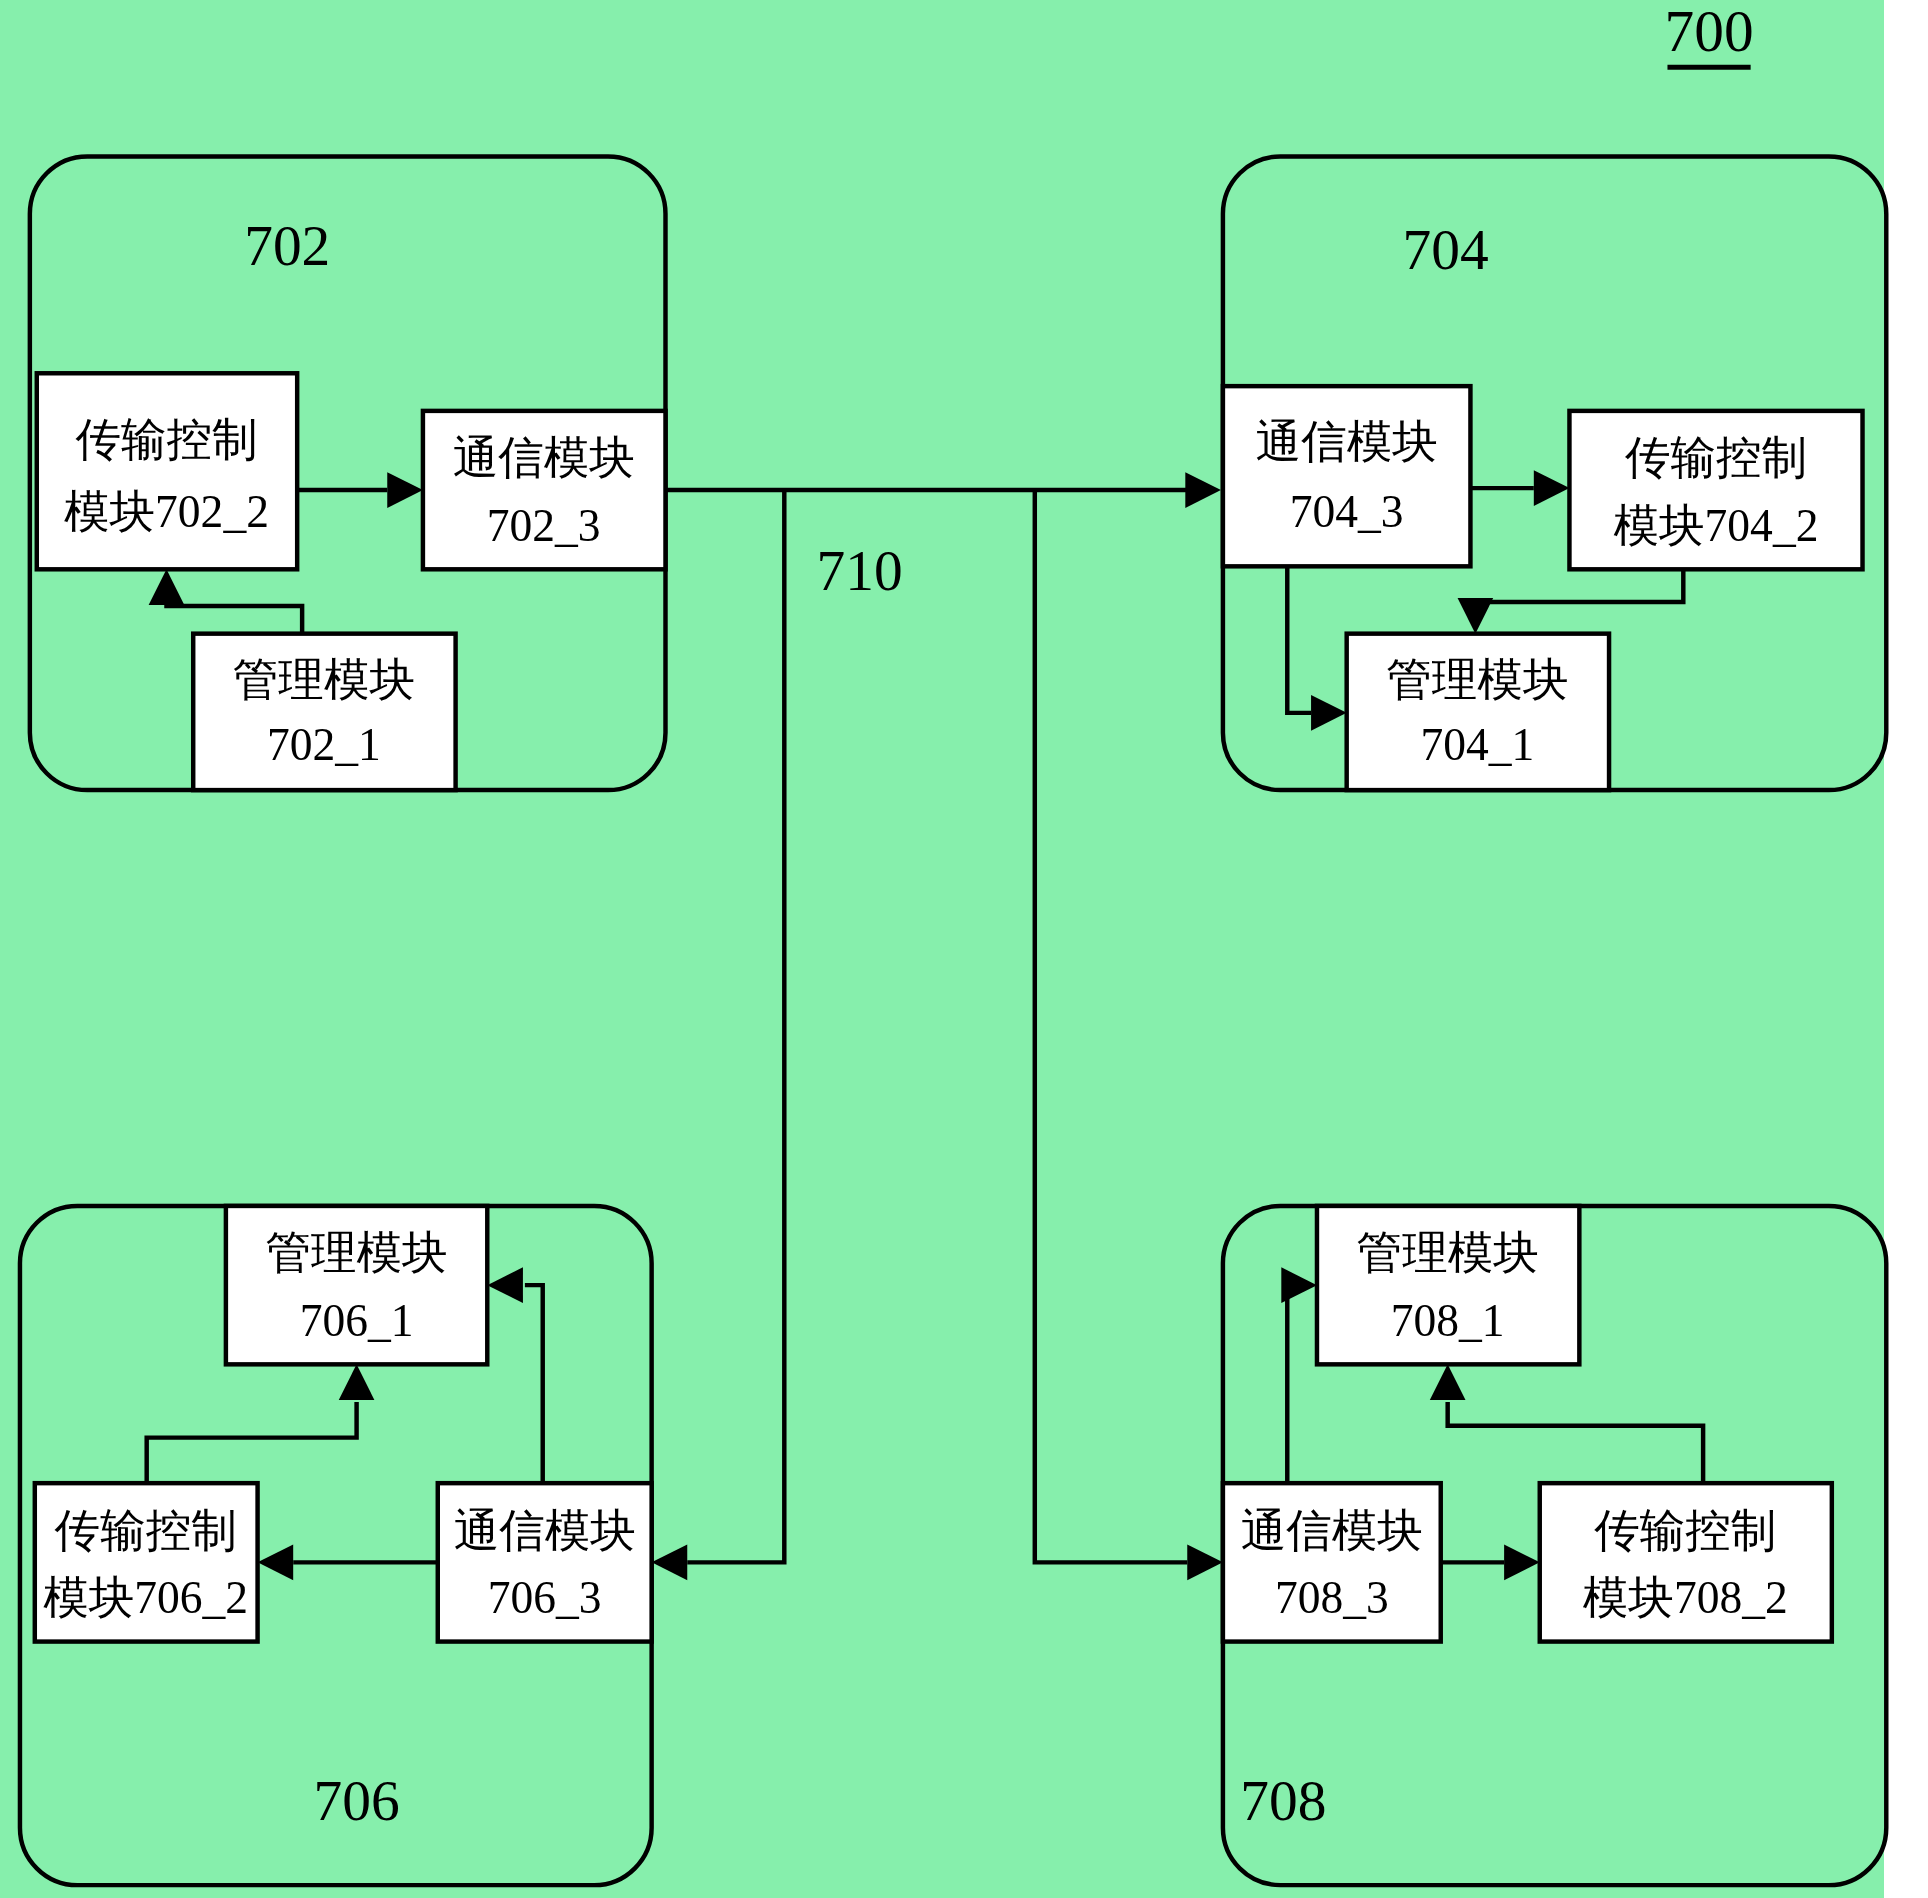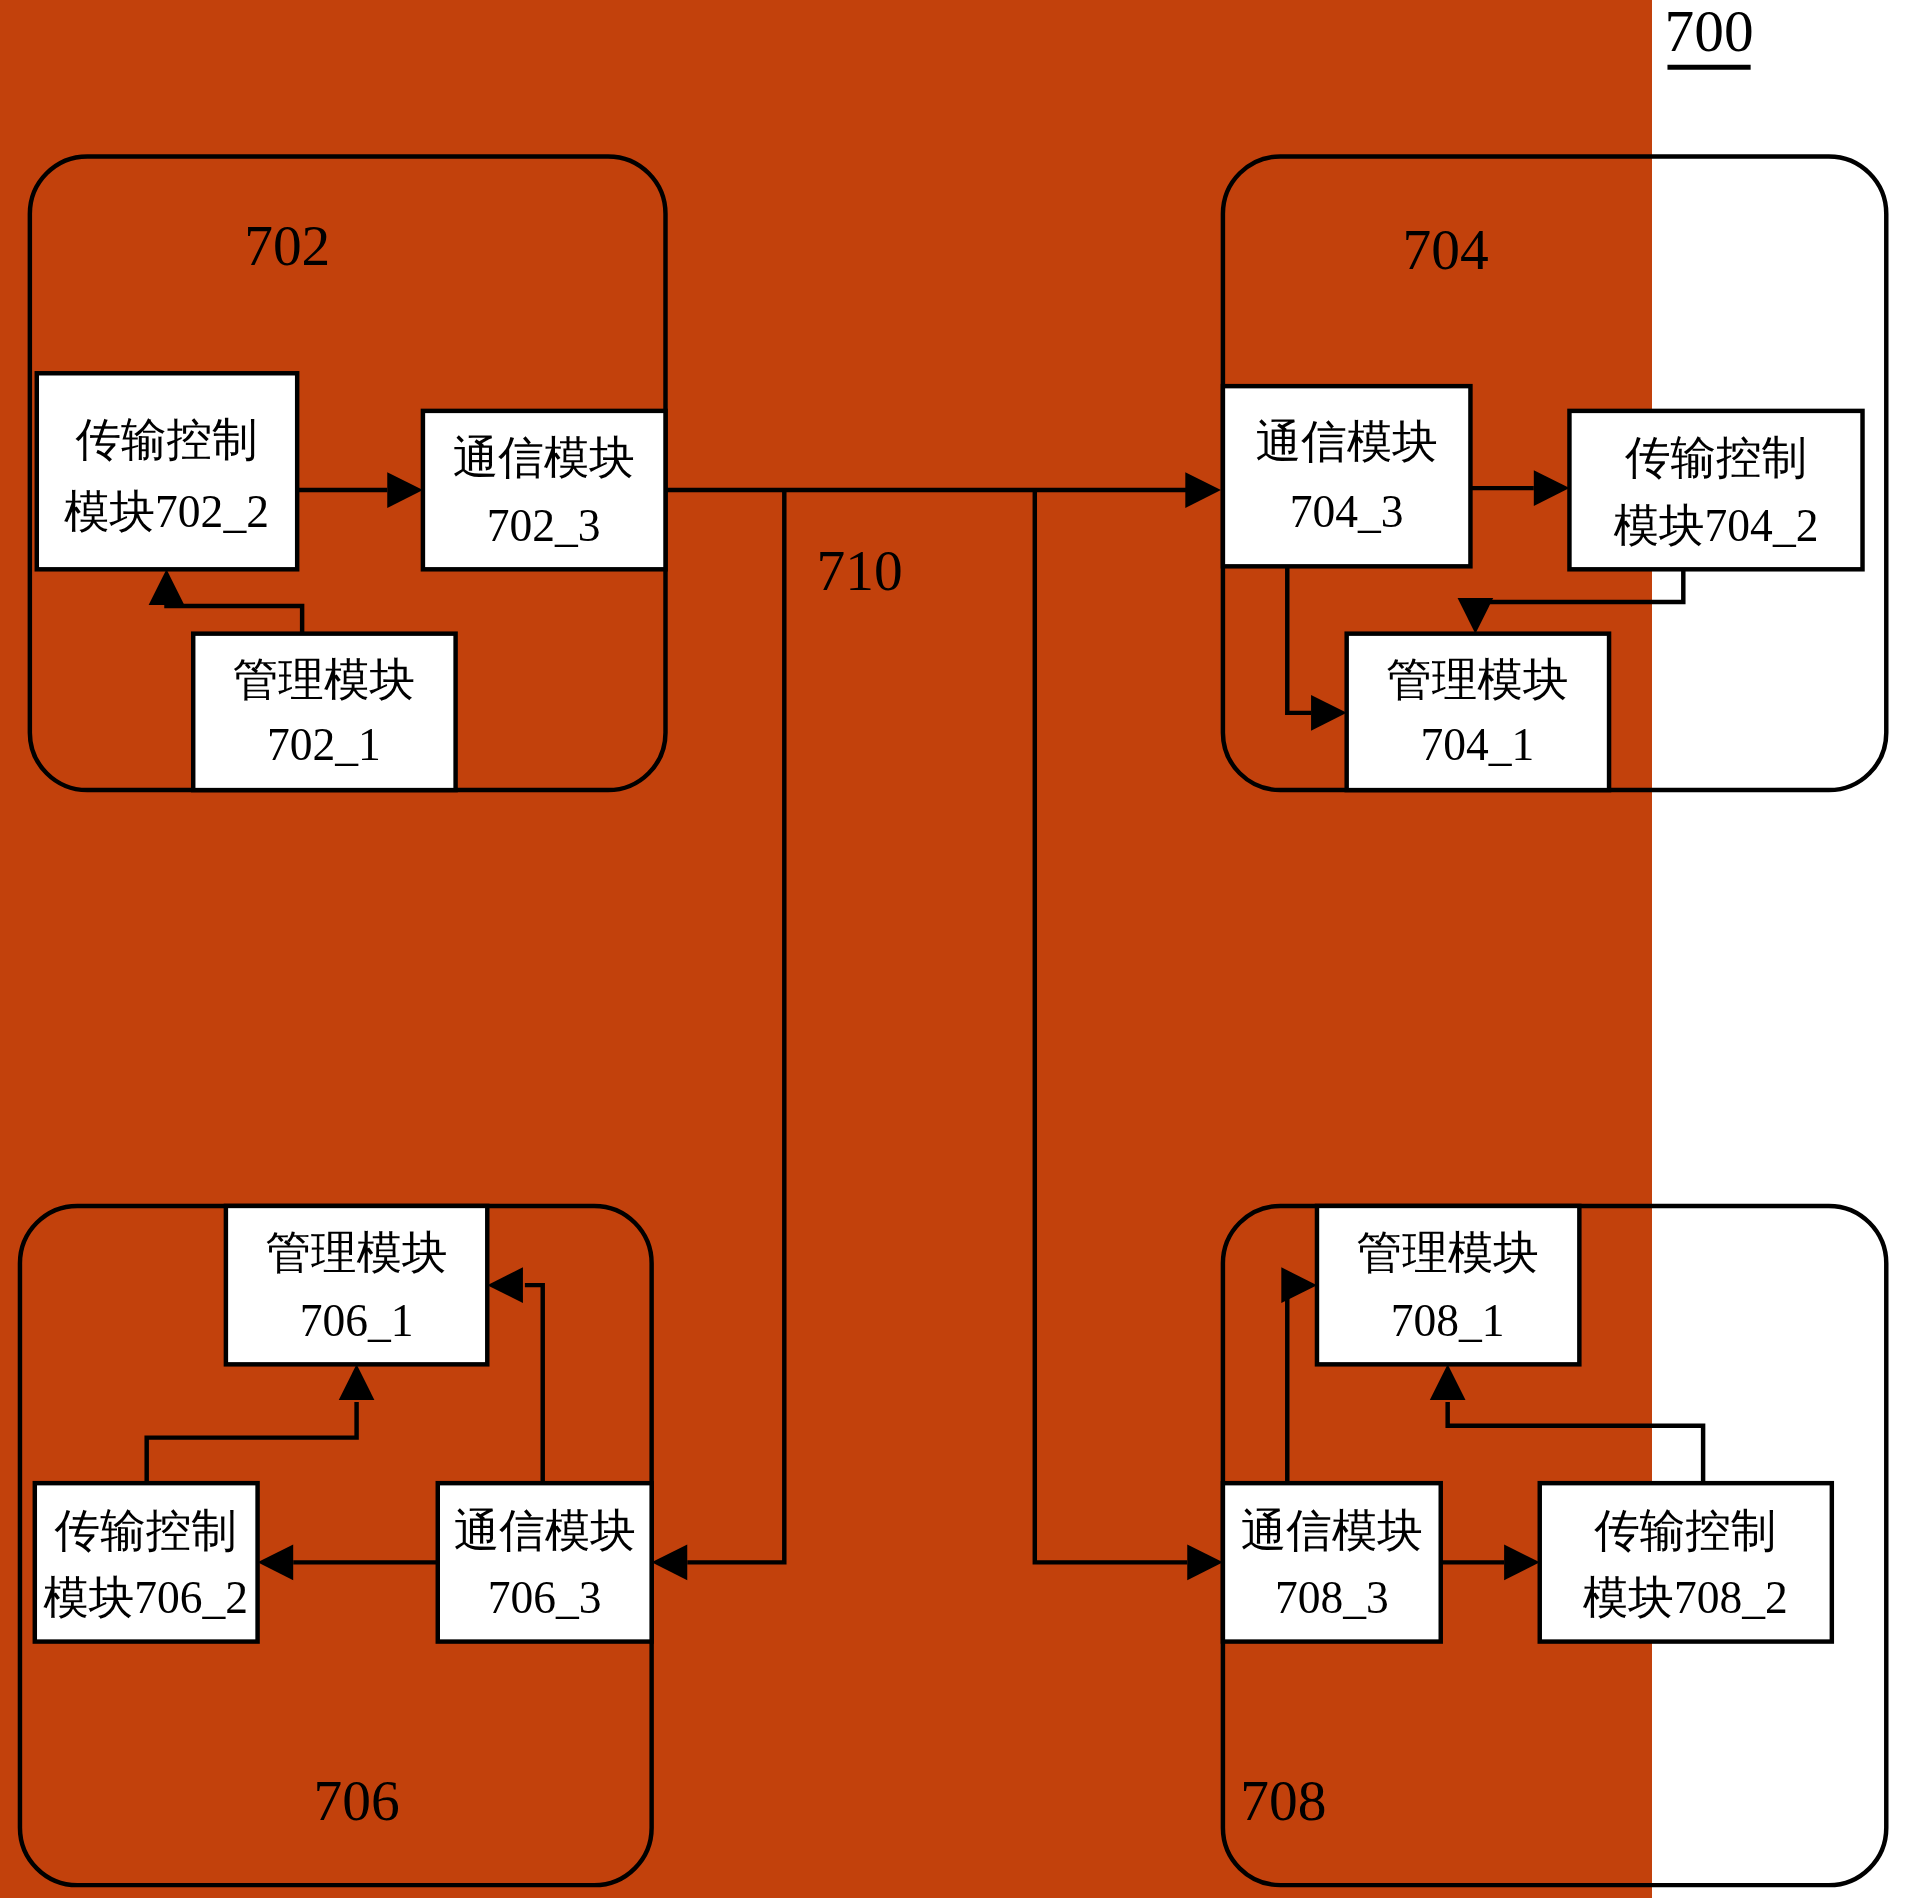--- a/index.html
+++ b/index.html
@@ -1,23 +1,23 @@
 <!DOCTYPE html>
 <html><head>
 <meta charset="utf-8">
 <style>
   html, body {
     margin: 0;
     padding: 0;
     background: #ffffff;
   }
   .stage {
-    width: 1652px;
+    width: 1884px;
     height: 1899px;
-    background: #c2410c;
+    background: #86efac;
     position: relative;
   }
   svg { display: block; }
   .outer-box {
     fill: none;
     stroke: #000000;
     stroke-width: 4.5;
   }
   .module-box {
     fill: #ffffff;

